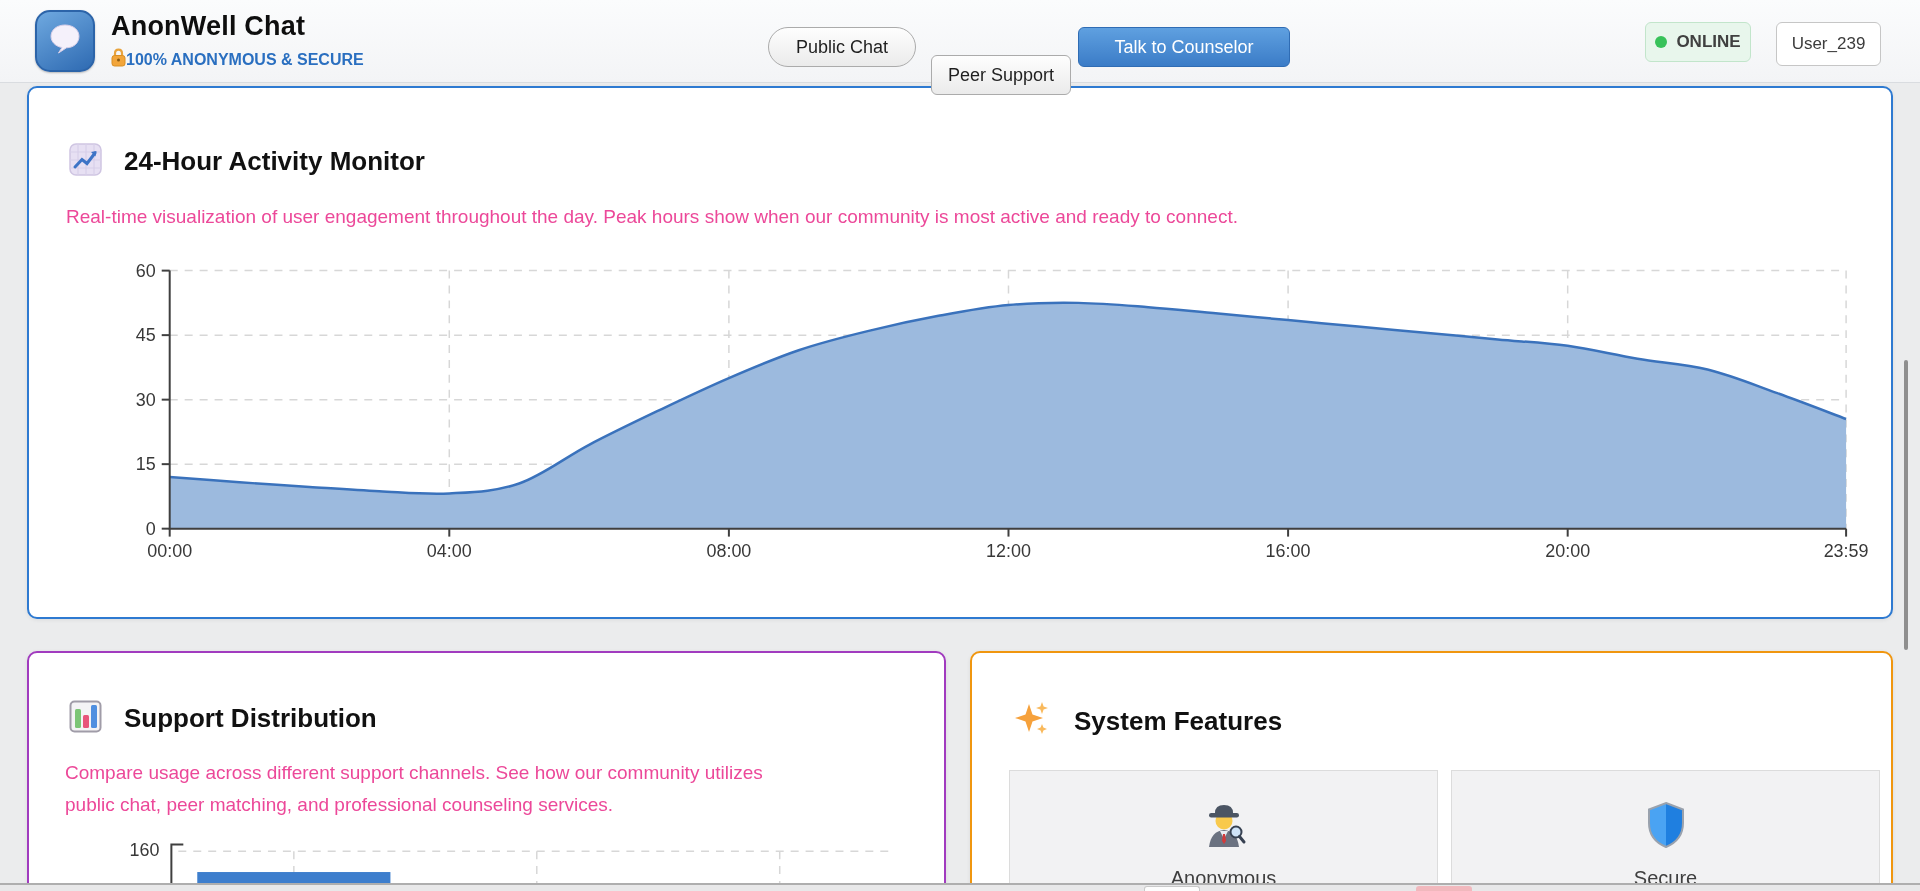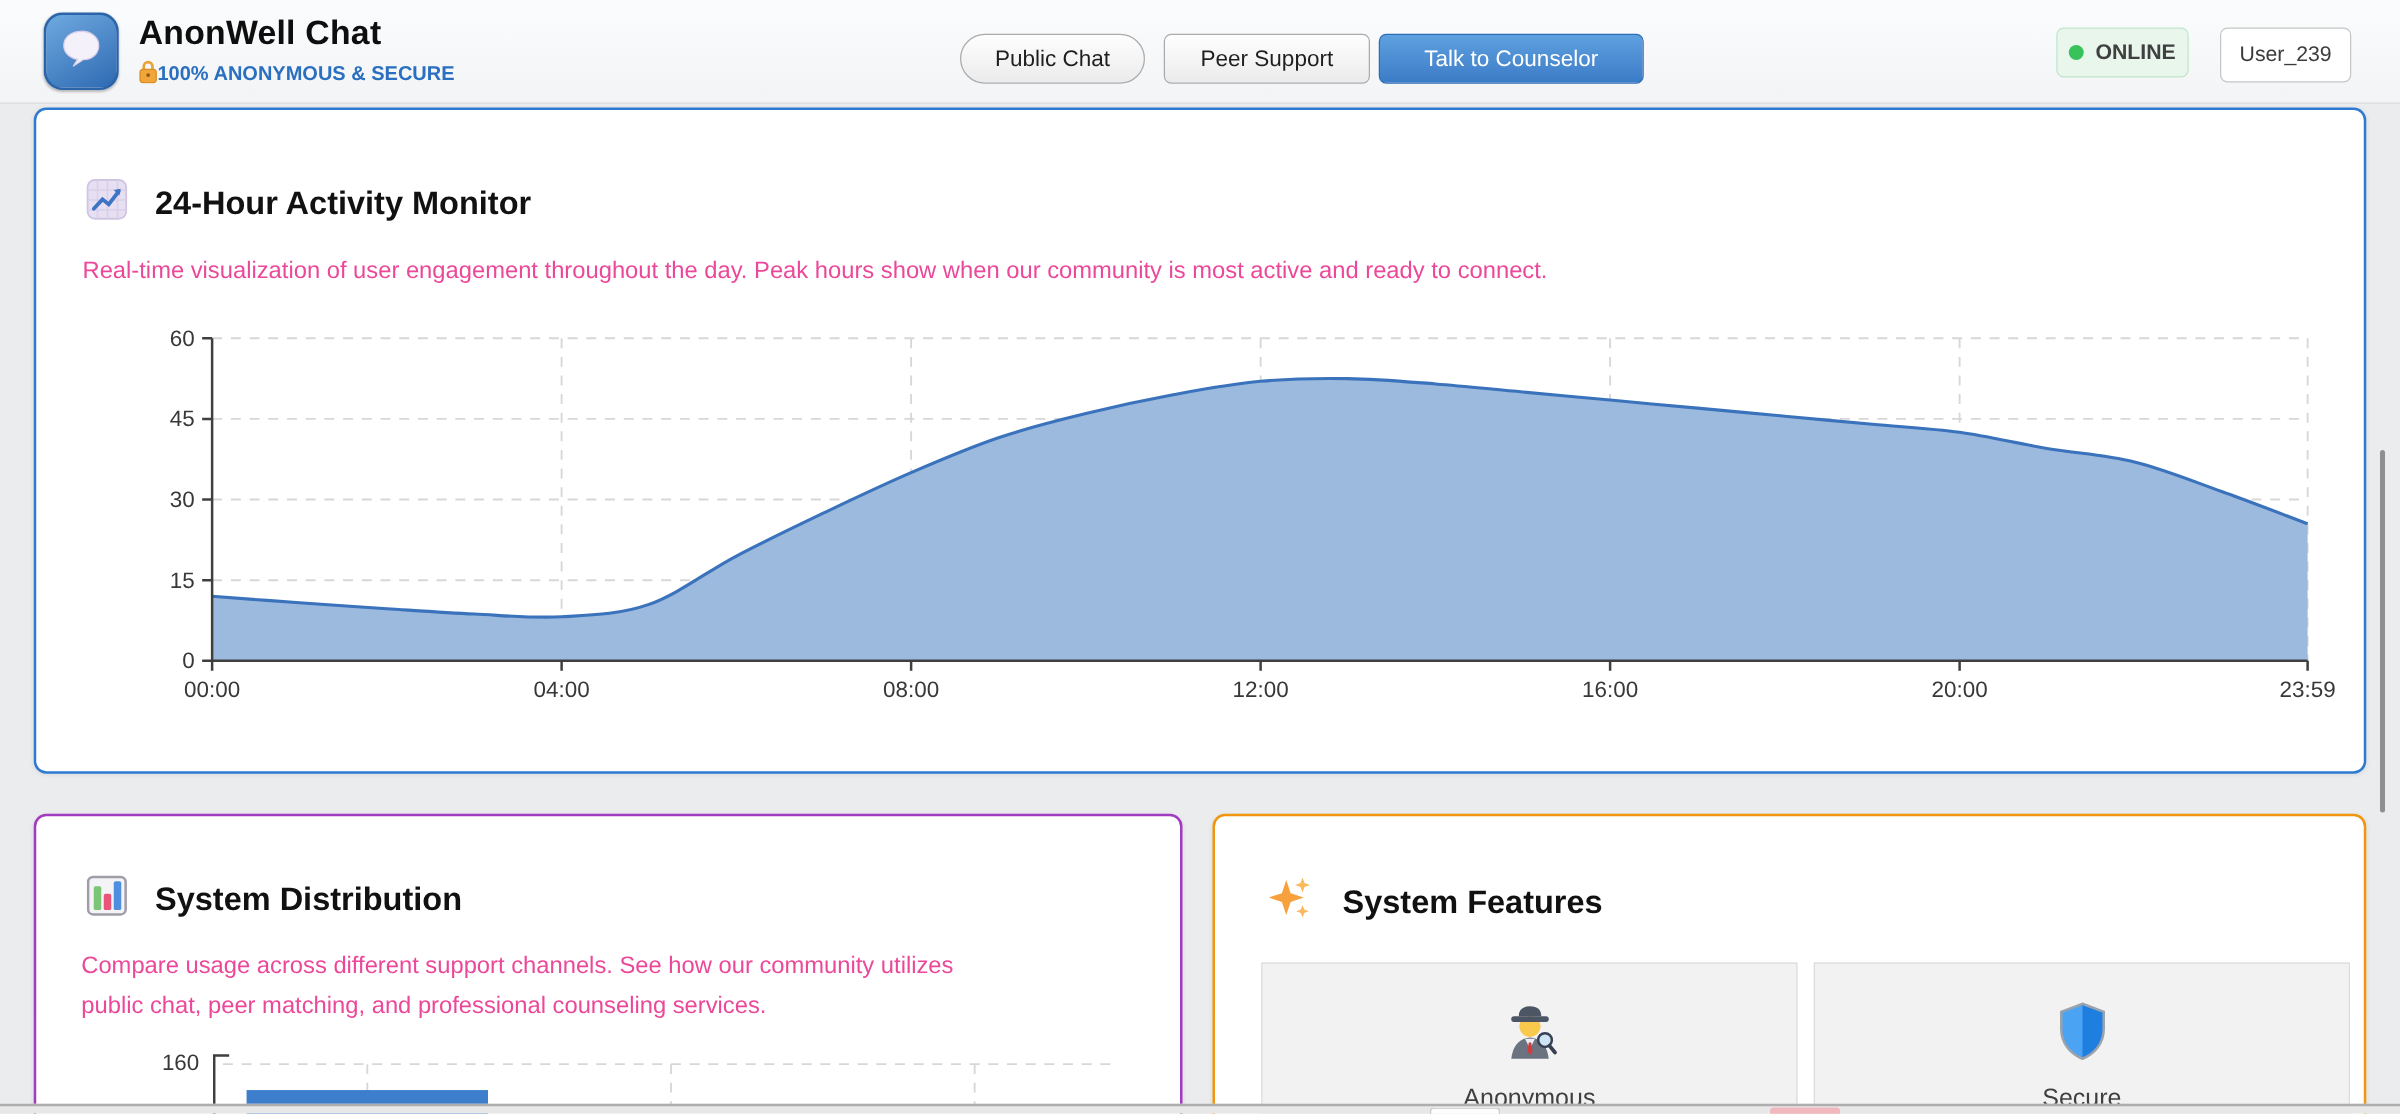--- a/index.html
+++ b/index.html
@@ -14,21 +14,21 @@
                display:flex; align-items:center; justify-content:center; box-shadow:0 1px 2px rgba(0,0,0,.25); }
   .title-block { position:absolute; left:111px; top:11px; }
   .app-title { font-size:27px; font-weight:bold; color:#0e0e0e; letter-spacing:.2px; }
   .tagline { display:flex; align-items:center; gap:0; margin-top:6px;
              color:#2a6fc0; font-weight:bold; font-size:16px; }
   .nav { position:absolute; left:768px; top:27px; display:flex; }
   .btn { height:40px; border-radius:6px; border:1px solid #ababab;
          background:linear-gradient(#fefefe,#ebebeb); font-size:18px; color:#1f1f1f;
          display:flex; align-items:center; justify-content:center; cursor:pointer; font-family:inherit; }
   .btn-public { width:148px; margin-right:15px;border-radius:20px; }
-  .btn-peer { width:165px; margin-right:7px; }
+  .btn-peer { width:140px; margin-right:7px;margin-top:28px; }
   .btn-primary { width:212px; background:linear-gradient(#5fa0e0,#3b7cc7); border-color:#2f6cb4; color:#fff; }
   .status-badge { position:absolute; left:1645px; top:22px; width:106px; height:40px;
                   background:#e8f6ec; border:1px solid #c2e5cb; border-radius:6px;
                   display:flex; align-items:center; justify-content:center; gap:9px;
                   color:#404040; font-weight:bold; font-size:17px; }
   .online-dot { width:12px; height:12px; border-radius:50%; background:#38c25a; }
   .user-badge { position:absolute; left:1776px; top:22px; width:105px; height:44px;
                 background:#ffffff; border:1px solid #c6c6c6; border-radius:6px;
                 display:flex; align-items:center; justify-content:center; color:#3c3c3c; font-size:17px; }
 
@@ -162,21 +162,21 @@
 <div class="card card-support">
   <div class="card-title-row">
     <span>
       <svg width="33" height="33" viewBox="0 0 33 33">
         <rect x="1.5" y="1.5" width="30" height="30" rx="4" fill="#f4f3f5" stroke="#a09ca8" stroke-width="2"></rect>
         <rect x="6" y="9" width="6" height="19" rx="1.5" fill="#7cc576"></rect>
         <rect x="14" y="15" width="6" height="13" rx="1.5" fill="#e8547a"></rect>
         <rect x="22" y="5" width="6" height="23" rx="1.5" fill="#4f8fe0"></rect>
       </svg>
     </span>
-    <span class="card-title">System Distribution</span>
+    <span class="card-title">Support Distribution</span>
   </div>
   <div class="card-desc">Compare usage across different support channels. See how our community utilizes public chat, peer matching, and professional counseling services.</div>
   <svg class="chart-svg" viewBox="0 0 919 300" preserveAspectRatio="none">
       <line x1="150" y1="201" x2="863" y2="201" class="grid"></line>
       <line x1="266" y1="201" x2="266" y2="300" class="grid"></line>
       <line x1="510" y1="201" x2="510" y2="300" class="grid"></line>
       <line x1="754" y1="201" x2="754" y2="300" class="grid"></line>
       <path d="M155,194 L143,194 L143,300" class="axis"></path>
       <text x="131" y="206" class="tick" text-anchor="end">160</text>
       <rect x="169" y="222" width="194" height="78" fill="#3d7ecd"></rect>

